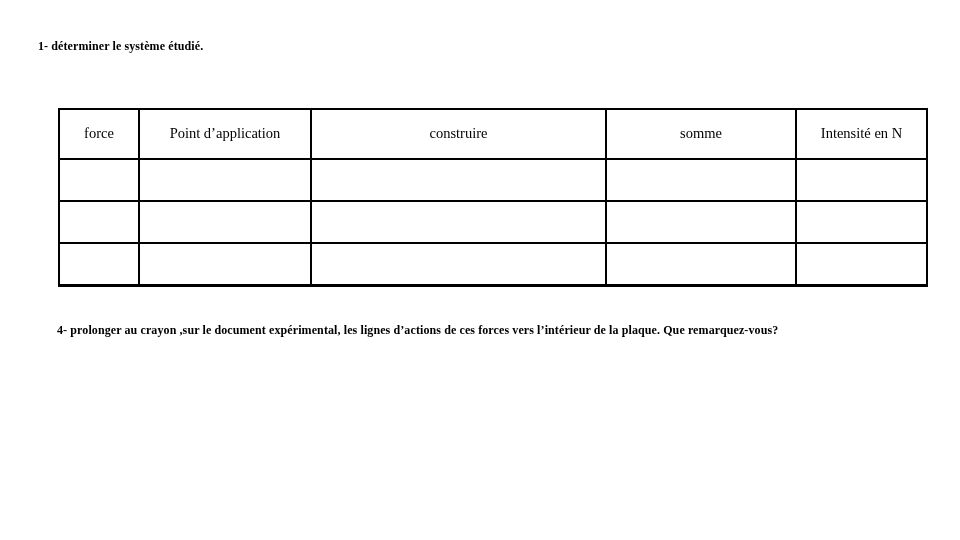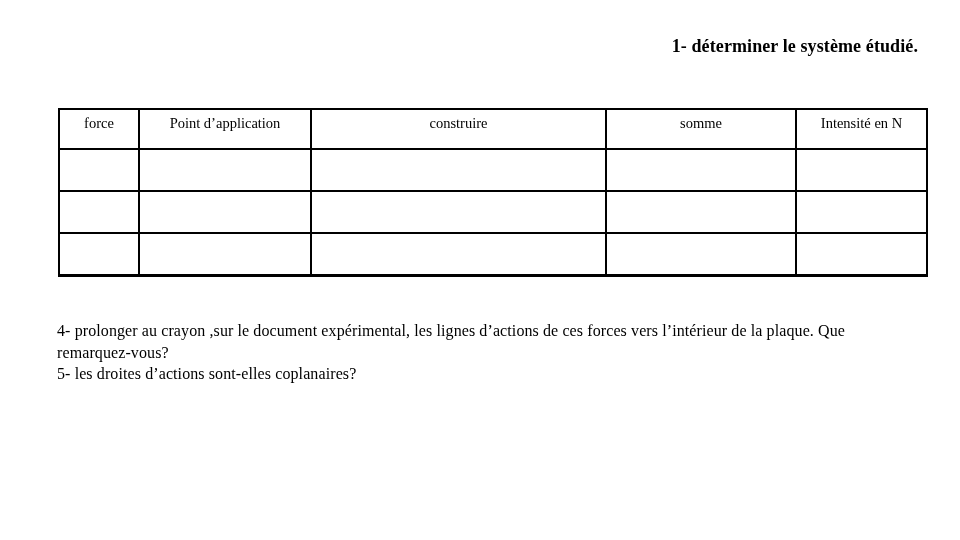--- a/index.html
+++ b/index.html
@@ -23,25 +23,24 @@
   
   .intro {
     position: absolute;
     left: 38px;
     top: 36px;
     width: 880px;
   }
   .intro-line {
     font-family: "Liberation Serif", "DejaVu Serif", serif;
     font-weight: bold;
-    font-size: 18px;
+    font-size: 12px;
     line-height: 21px;
     white-space: nowrap;
     letter-spacing: 0.1px;
-    text-align: right;
   }
 
   
   .table-wrap {
     position: absolute;
     left: 58px;
     top: 108px;
     width: 868px;
   }
   table.force-table {
@@ -56,21 +55,21 @@
     margin: 0;
     font-weight: normal;
     vertical-align: top;
   }
   table.force-table thead th {
     height: 33px;
     font-family: "Liberation Serif", "DejaVu Serif", serif;
     font-size: 14.5px;
     line-height: 16px;
     text-align: center;
-    padding-top: 5px;
+    padding-top: 15px;
     vertical-align: top;
   }
   table.force-table tbody td {
     height: 40px;
   }
   
   col.c-force       { width: 80px; }
   col.c-point       { width: 172px; }
   col.c-direction   { width: 295px; }
   col.c-sens        { width: 190px; }
@@ -83,22 +82,22 @@
 
   
   .questions {
     position: absolute;
     left: 57px;
     top: 320px;
     width: 890px;
   }
   .q-line {
     font-family: "Liberation Serif", "DejaVu Serif", serif;
-    font-weight: normal;
-    font-size: 16px;
+    font-weight: bold;
+    font-size: 12px;
     line-height: 21.5px;
     white-space: nowrap;
     letter-spacing: 0.1px;
   }
   .q-wrap {
     white-space: normal;
     max-width: 846px;
   }
 </style>
 </head>
@@ -149,16 +148,15 @@
           <td></td>
           <td></td>
           <td></td>
         </tr>
       </tbody>
     </table>
   </div>
 
   <div class="questions">
     <div class="q-line q-wrap">4- prolonger au crayon ,sur le document expérimental, les lignes d’actions de ces forces vers l’intérieur de la plaque. Que remarquez-vous?</div>
-    <div class="q-line">5- les droites d’actions sont-elles coplanaires?</div>
   </div>
 
 </div>
 
 </body></html>

